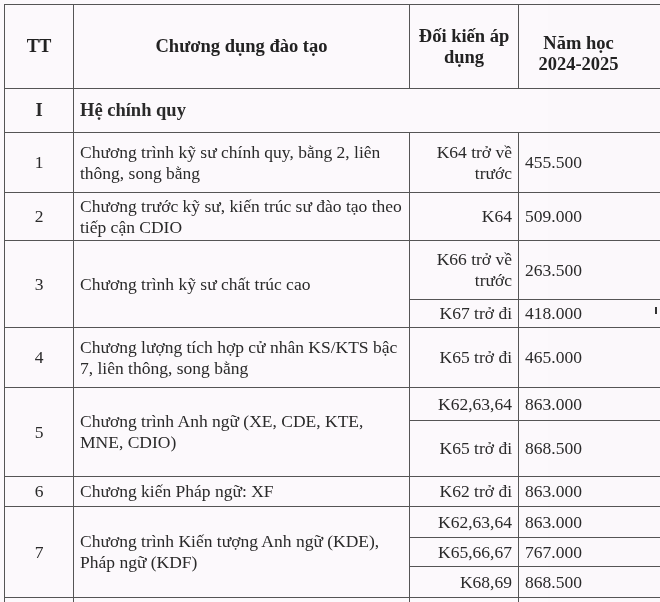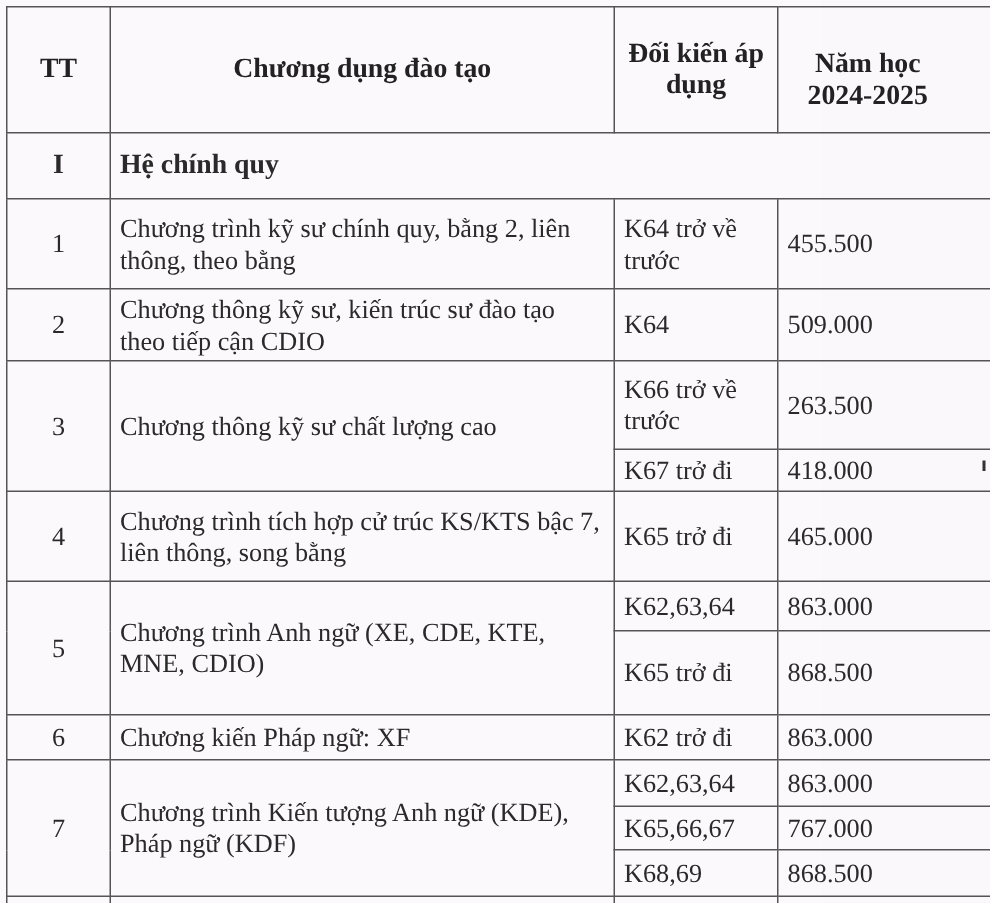--- a/index.html
+++ b/index.html
@@ -48,21 +48,21 @@
       text-align: center;
       color: #222;
     }
     tr.head { height: 84px; }
     tr.head th.year { padding-right: 72px; padding-top: 14px; }
     tr.section { height: 44px; }
     tr.section td { font-weight: bold; font-size: 18.5px; }
     tr.section td.tt { text-align: center; }
     td.tt { text-align: center; }
     td.prog { text-align: left; padding-left: 10px; }
-    td.target { text-align: left; }
+    td.target { text-align: right; }
     td.fee { text-align: left; padding-left: 32px; }
     tr.r1 { height: 60px; }
     tr.r2 { height: 48px; }
     tr.r3a { height: 59px; }
     tr.r3b { height: 28px; }
     tr.r4 { height: 60px; }
     tr.r5a { height: 33px; }
     tr.r5b { height: 56px; }
     tr.r6 { height: 30px; }
     tr.r7a { height: 31px; }
@@ -96,46 +96,46 @@
       <th>Đối kiến áp dụng</th>
       <th class="year">Năm học 2024-2025</th>
     </tr>
     <tr class="section">
       <td class="tt">I</td>
       <td colspan="3" class="prog">Hệ chính quy</td>
     </tr>
 
     <tr class="r1">
       <td class="tt">1</td>
-      <td class="prog">Chương trình kỹ sư chính quy, bằng 2, liên thông, theo bằng</td>
+      <td class="prog">Chương trình kỹ sư chính quy, bằng 2, liên thông, song bằng</td>
       <td class="target">K64 trở về trước</td>
       <td class="fee">455.500</td>
     </tr>
 
     <tr class="r2">
       <td class="tt">2</td>
-      <td class="prog">Chương thông kỹ sư, kiến trúc sư đào tạo theo tiếp cận CDIO</td>
+      <td class="prog">Chương trước kỹ sư, kiến trúc sư đào tạo theo tiếp cận CDIO</td>
       <td class="target">K64</td>
       <td class="fee">509.000</td>
     </tr>
 
     <tr class="r3a">
       <td class="tt" rowspan="2">3</td>
-      <td class="prog" rowspan="2">Chương thông kỹ sư chất lượng cao</td>
+      <td class="prog" rowspan="2">Chương trình kỹ sư chất trúc cao</td>
       <td class="target">K66 trở về trước</td>
       <td class="fee">263.500</td>
     </tr>
     <tr class="r3b">
       <td class="target">K67 trở đi</td>
       <td class="fee">418.000</td>
     </tr>
 
     <tr class="r4">
       <td class="tt">4</td>
-      <td class="prog">Chương trình tích hợp cử trúc KS/KTS bậc 7, liên thông, song bằng</td>
+      <td class="prog">Chương lượng tích hợp cử nhân KS/KTS bậc 7, liên thông, song bằng</td>
       <td class="target">K65 trở đi</td>
       <td class="fee">465.000</td>
     </tr>
 
     <tr class="r5a">
       <td class="tt" rowspan="2">5</td>
       <td class="prog" rowspan="2">Chương trình Anh ngữ (XE, CDE, KTE, MNE, CDIO)</td>
       <td class="target">K62,63,64</td>
       <td class="fee">863.000</td>
     </tr>

